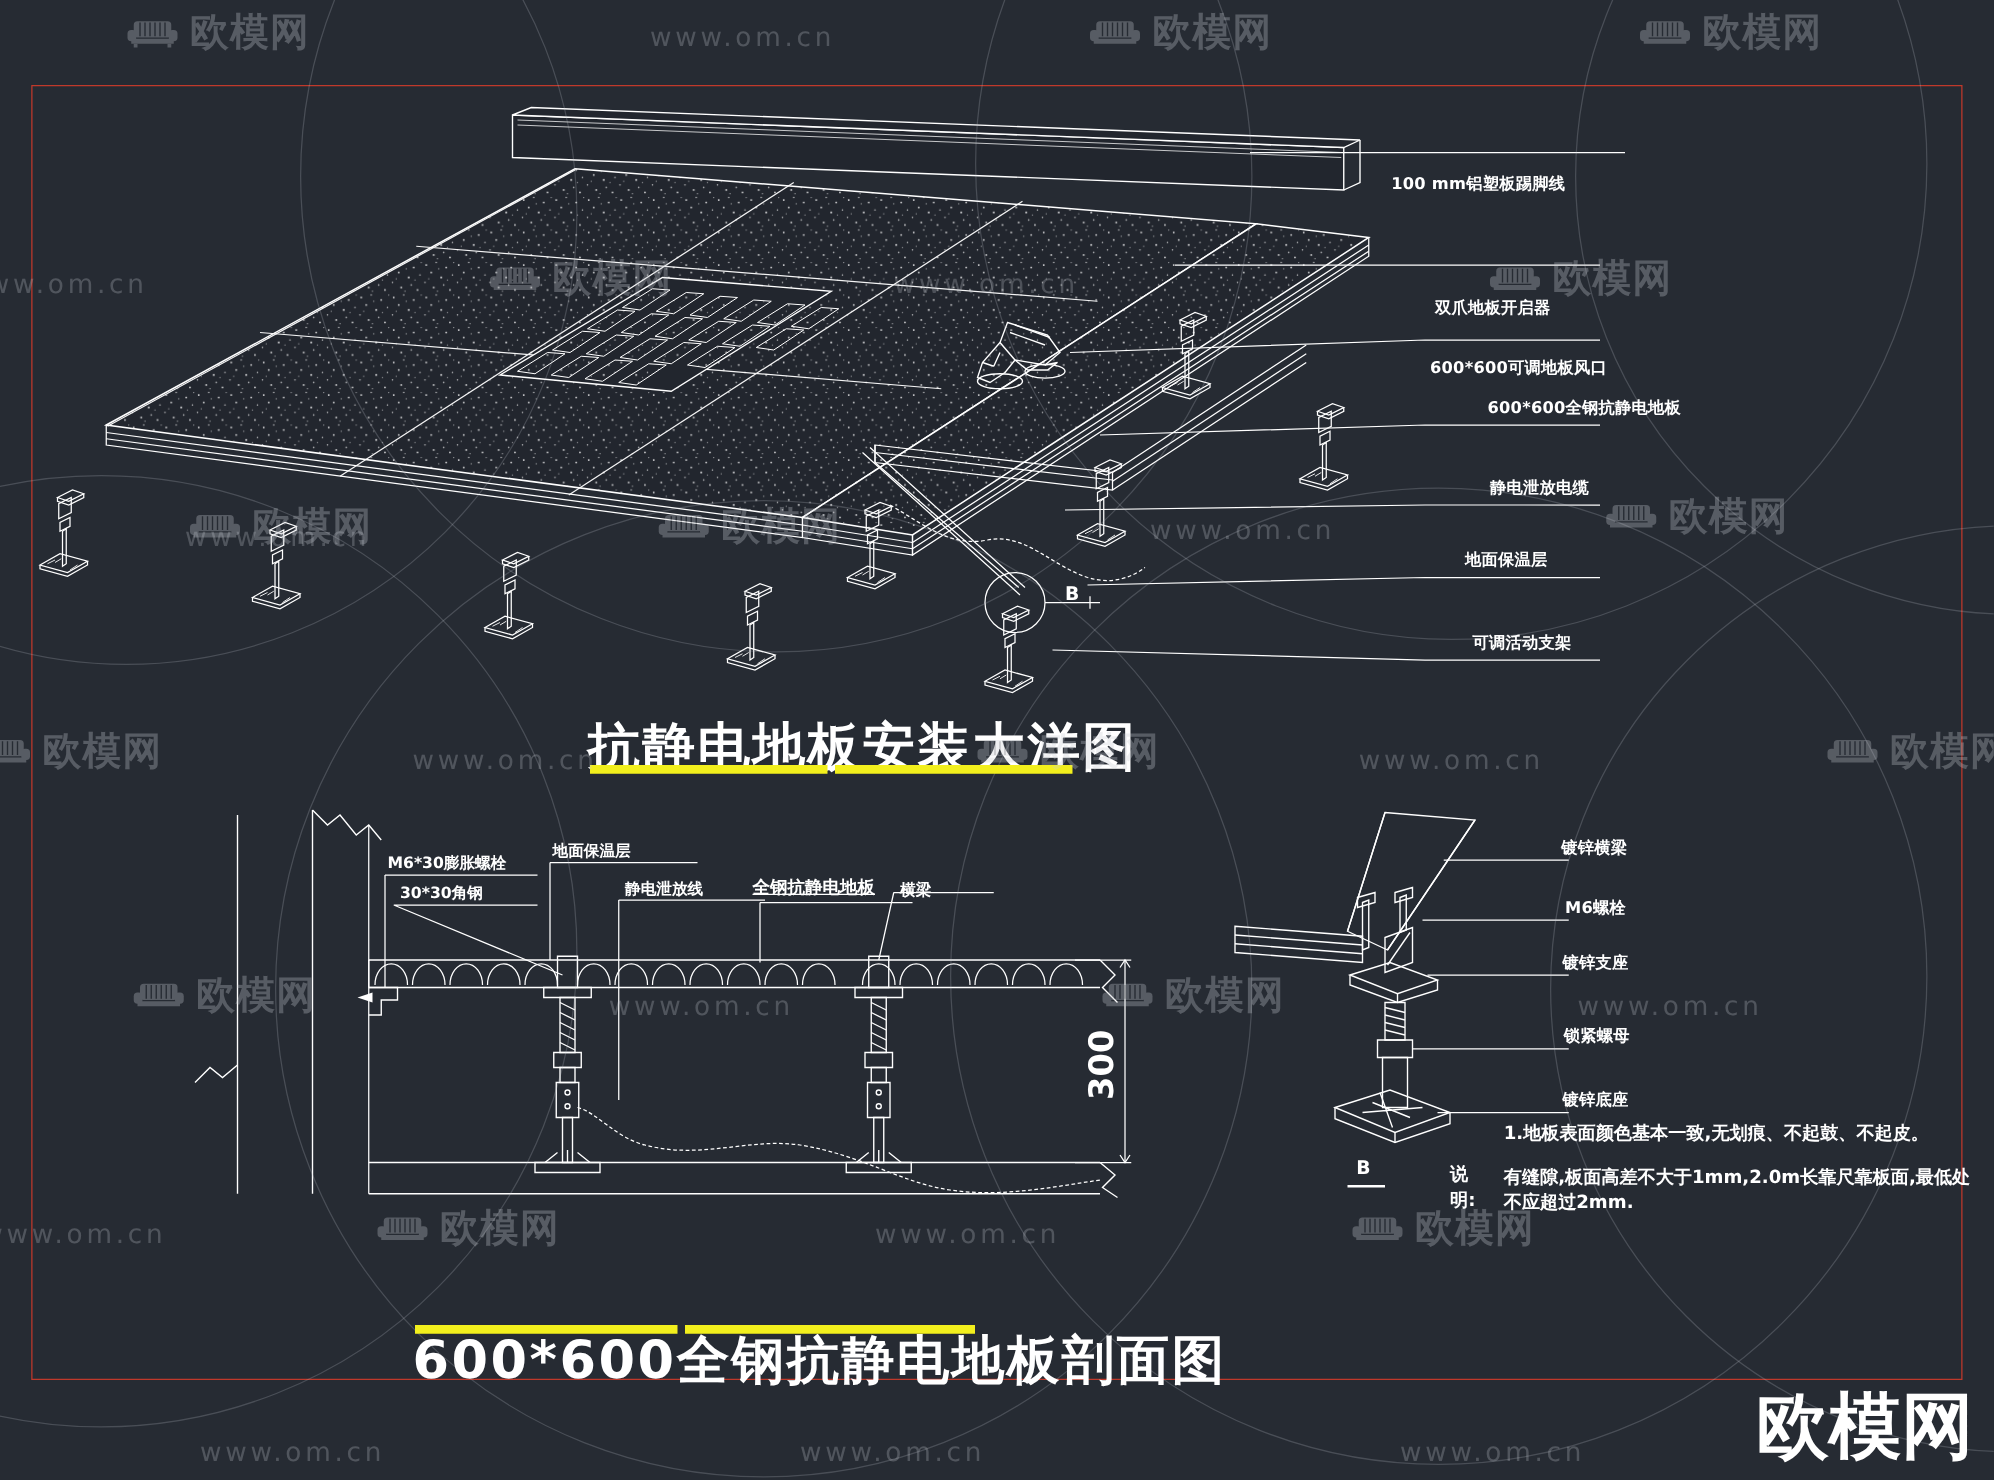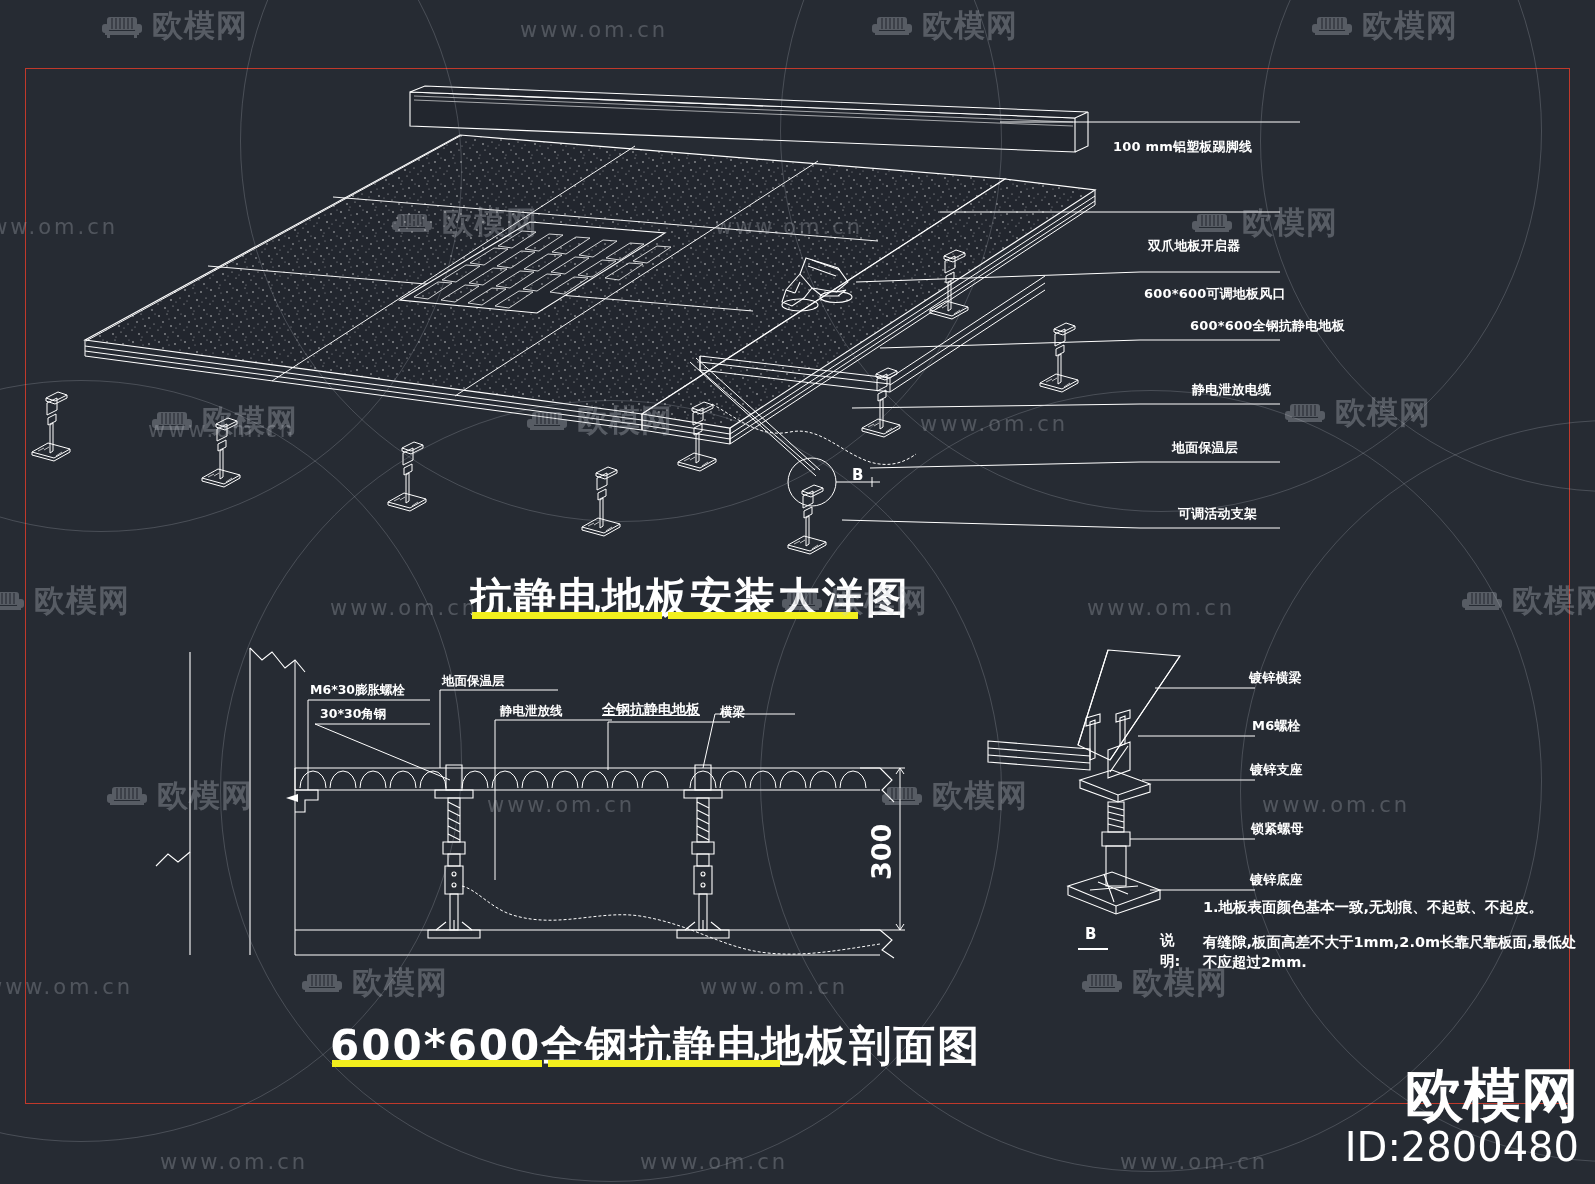--- a/index.html
+++ b/index.html
@@ -359,21 +359,21 @@
 
 <div class="lbl sec-lbl" style="left:310px;top:682px;">M6*30膨胀螺栓</div>
 <div class="lbl sec-lbl" style="left:320px;top:706px;">30*30角钢</div>
 <div class="lbl sec-lbl" style="left:442px;top:673px;">地面保温层</div>
 <div class="lbl sec-lbl" style="left:500px;top:703px;">静电泄放线</div>
 <div class="lbl sec-lbl bold" style="left:602px;top:701px;text-decoration:underline;">全钢抗静电地板</div>
 <div class="lbl sec-lbl" style="left:720px;top:704px;">横梁</div>
 
 <div class="lbl dim-v" style="left:866px;top:880px;">300</div>
 
-<div class="lbl title" style="left:330px;top:1018px;">600*600全钢抗静电地板剖面图</div>
+<div class="lbl title" style="left:330px;top:1060px;">600*600全钢抗静电地板剖面图</div>
 <div class="title-rule" style="left:332px;top:1060px;width:210px;"></div>
 <div class="title-rule" style="left:548px;top:1060px;width:232px;"></div>
 
 <div class="lbl lead-lbl" style="left:1249px;top:669px;">镀锌横梁</div>
 <div class="lbl lead-lbl" style="left:1252px;top:717px;">M6螺栓</div>
 <div class="lbl lead-lbl" style="left:1250px;top:761px;">镀锌支座</div>
 <div class="lbl lead-lbl" style="left:1251px;top:820px;">锁紧螺母</div>
 <div class="lbl lead-lbl" style="left:1250px;top:871px;">镀锌底座</div>
 
 <div class="lbl mark" style="left:1085px;top:925px;">B</div>
@@ -621,14 +621,13 @@
     <span class="txt">欧模网</span>
   </div>
 
   <div class="wm-url" style="left:160px;top:1150px;">www.om.cn</div>
   <div class="wm-url" style="left:640px;top:1150px;">www.om.cn</div>
   <div class="wm-url" style="left:1120px;top:1150px;">www.om.cn</div>
 </div>
 
 <div id="wm-big">
   <div class="bg">欧模网</div>
-  <div class="id">ID:2800480</div>
 </div>
 
 </body></html>

